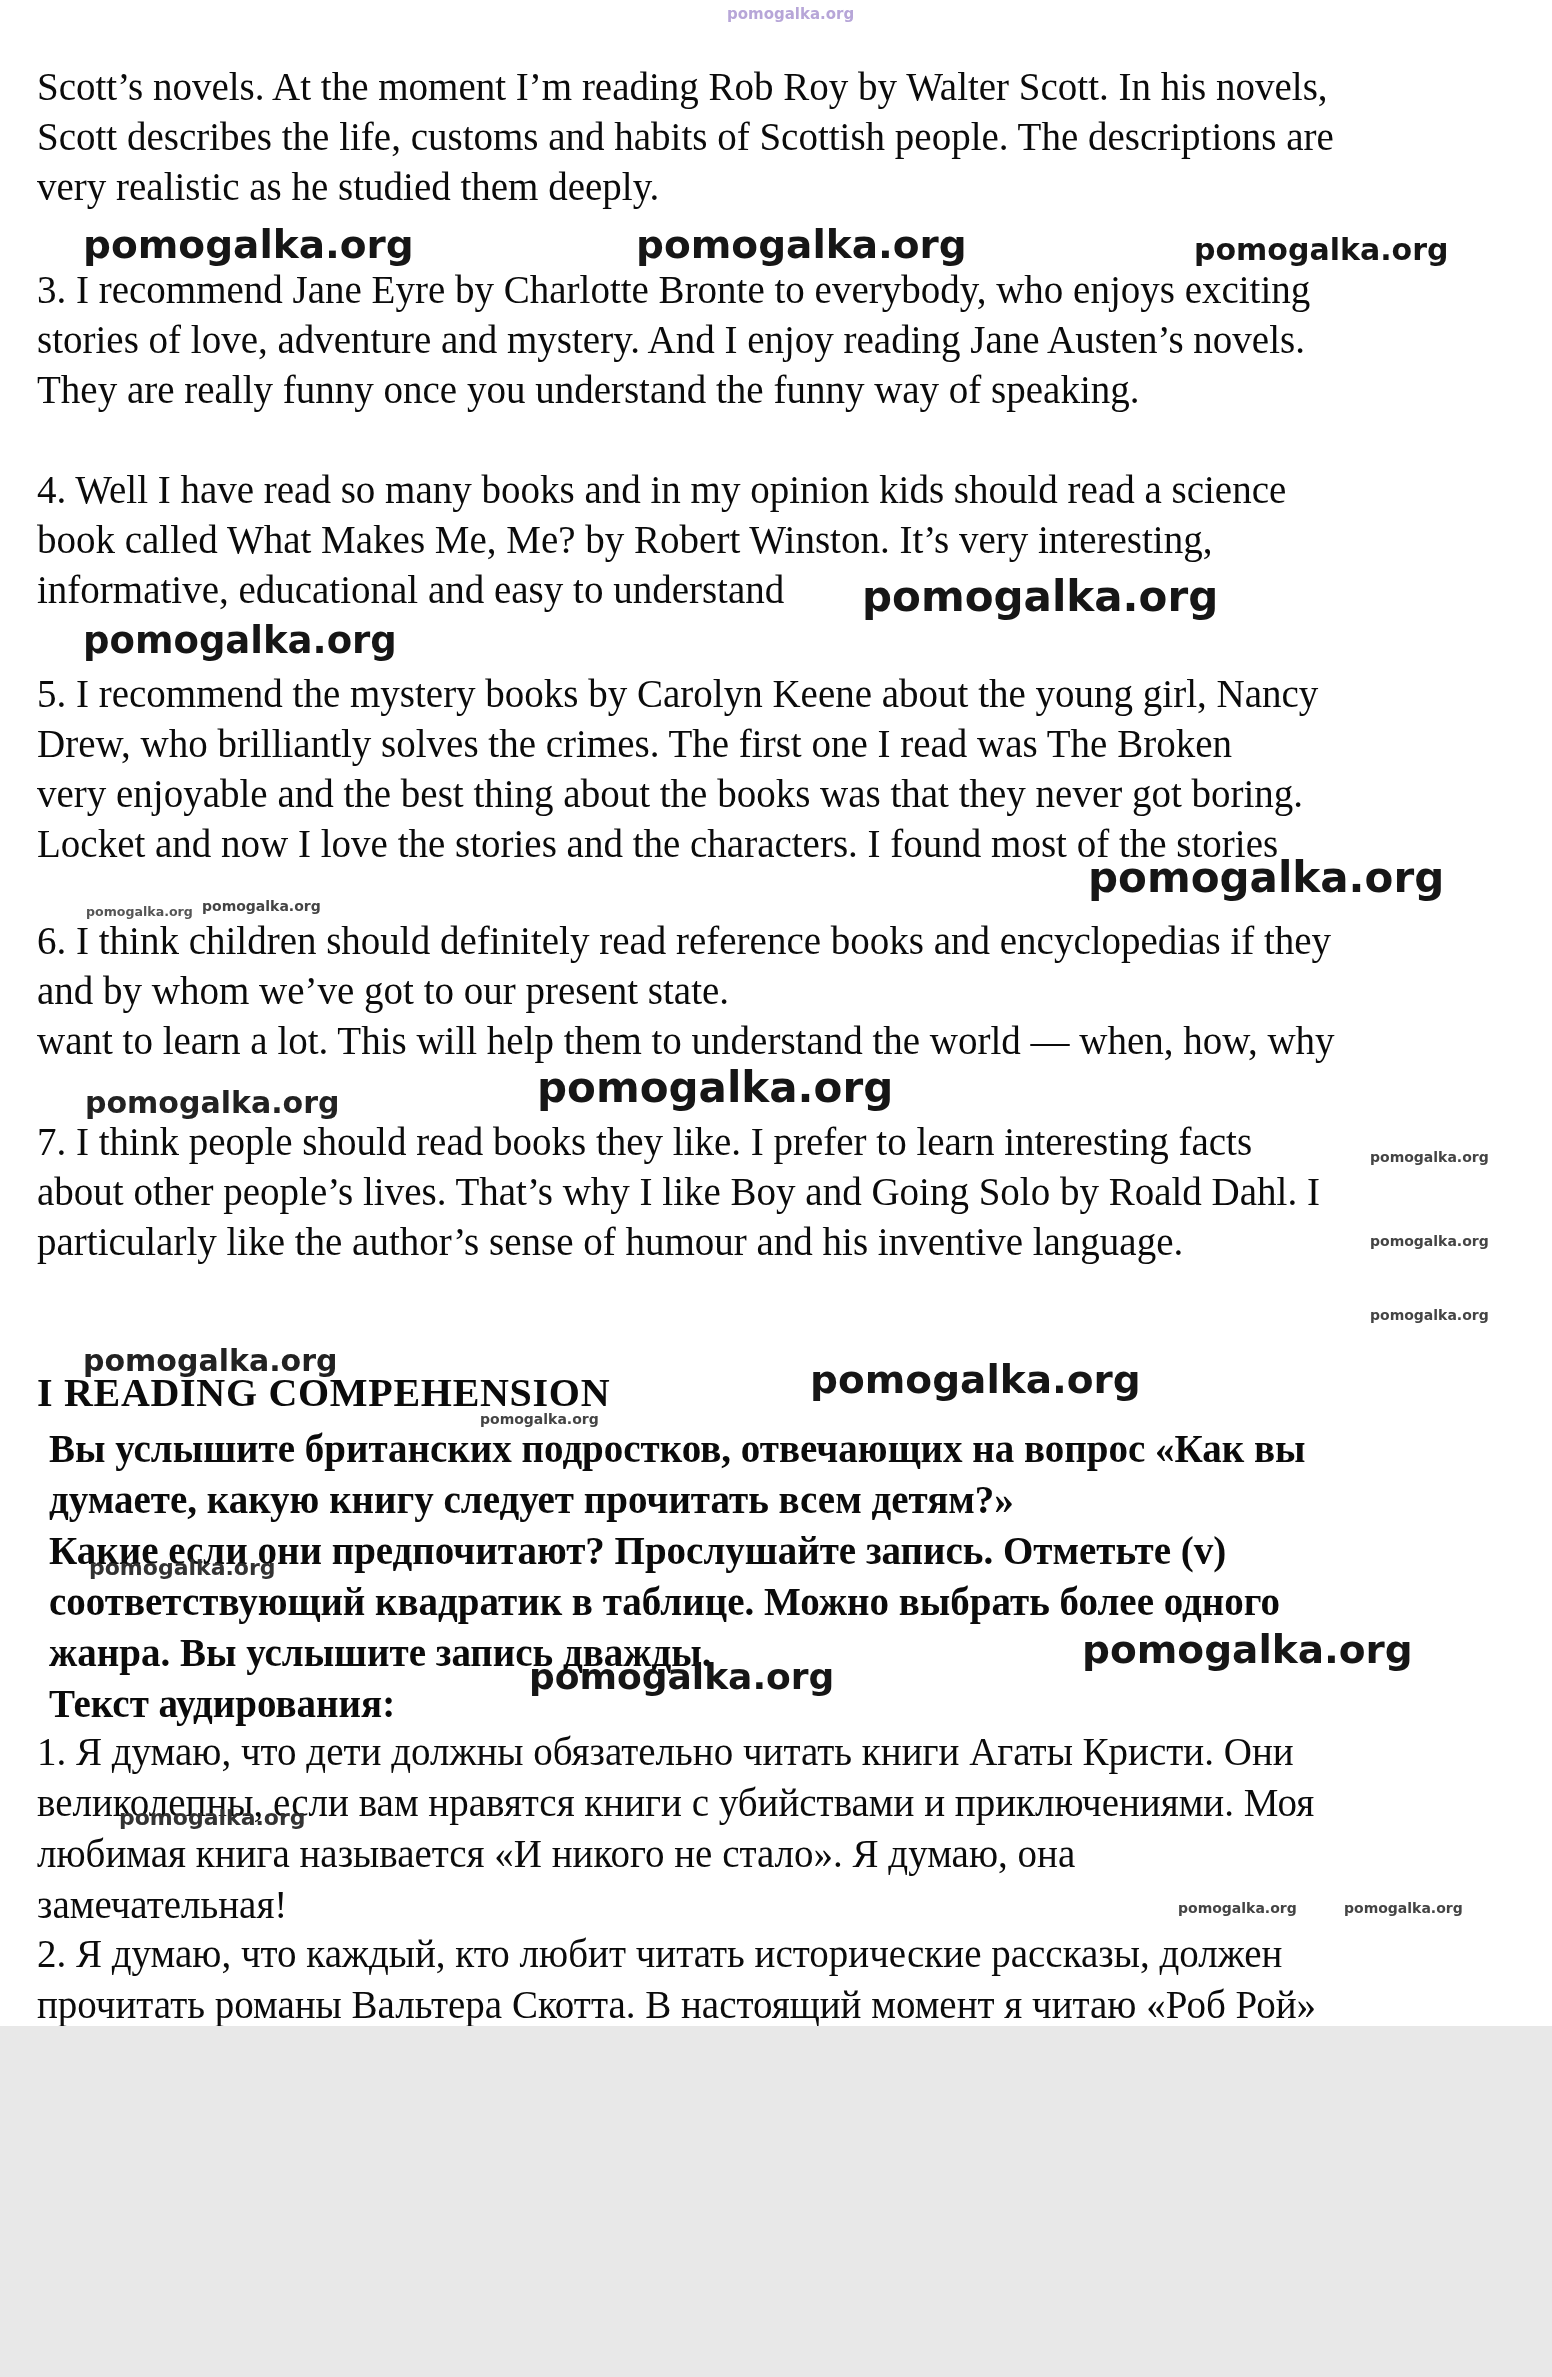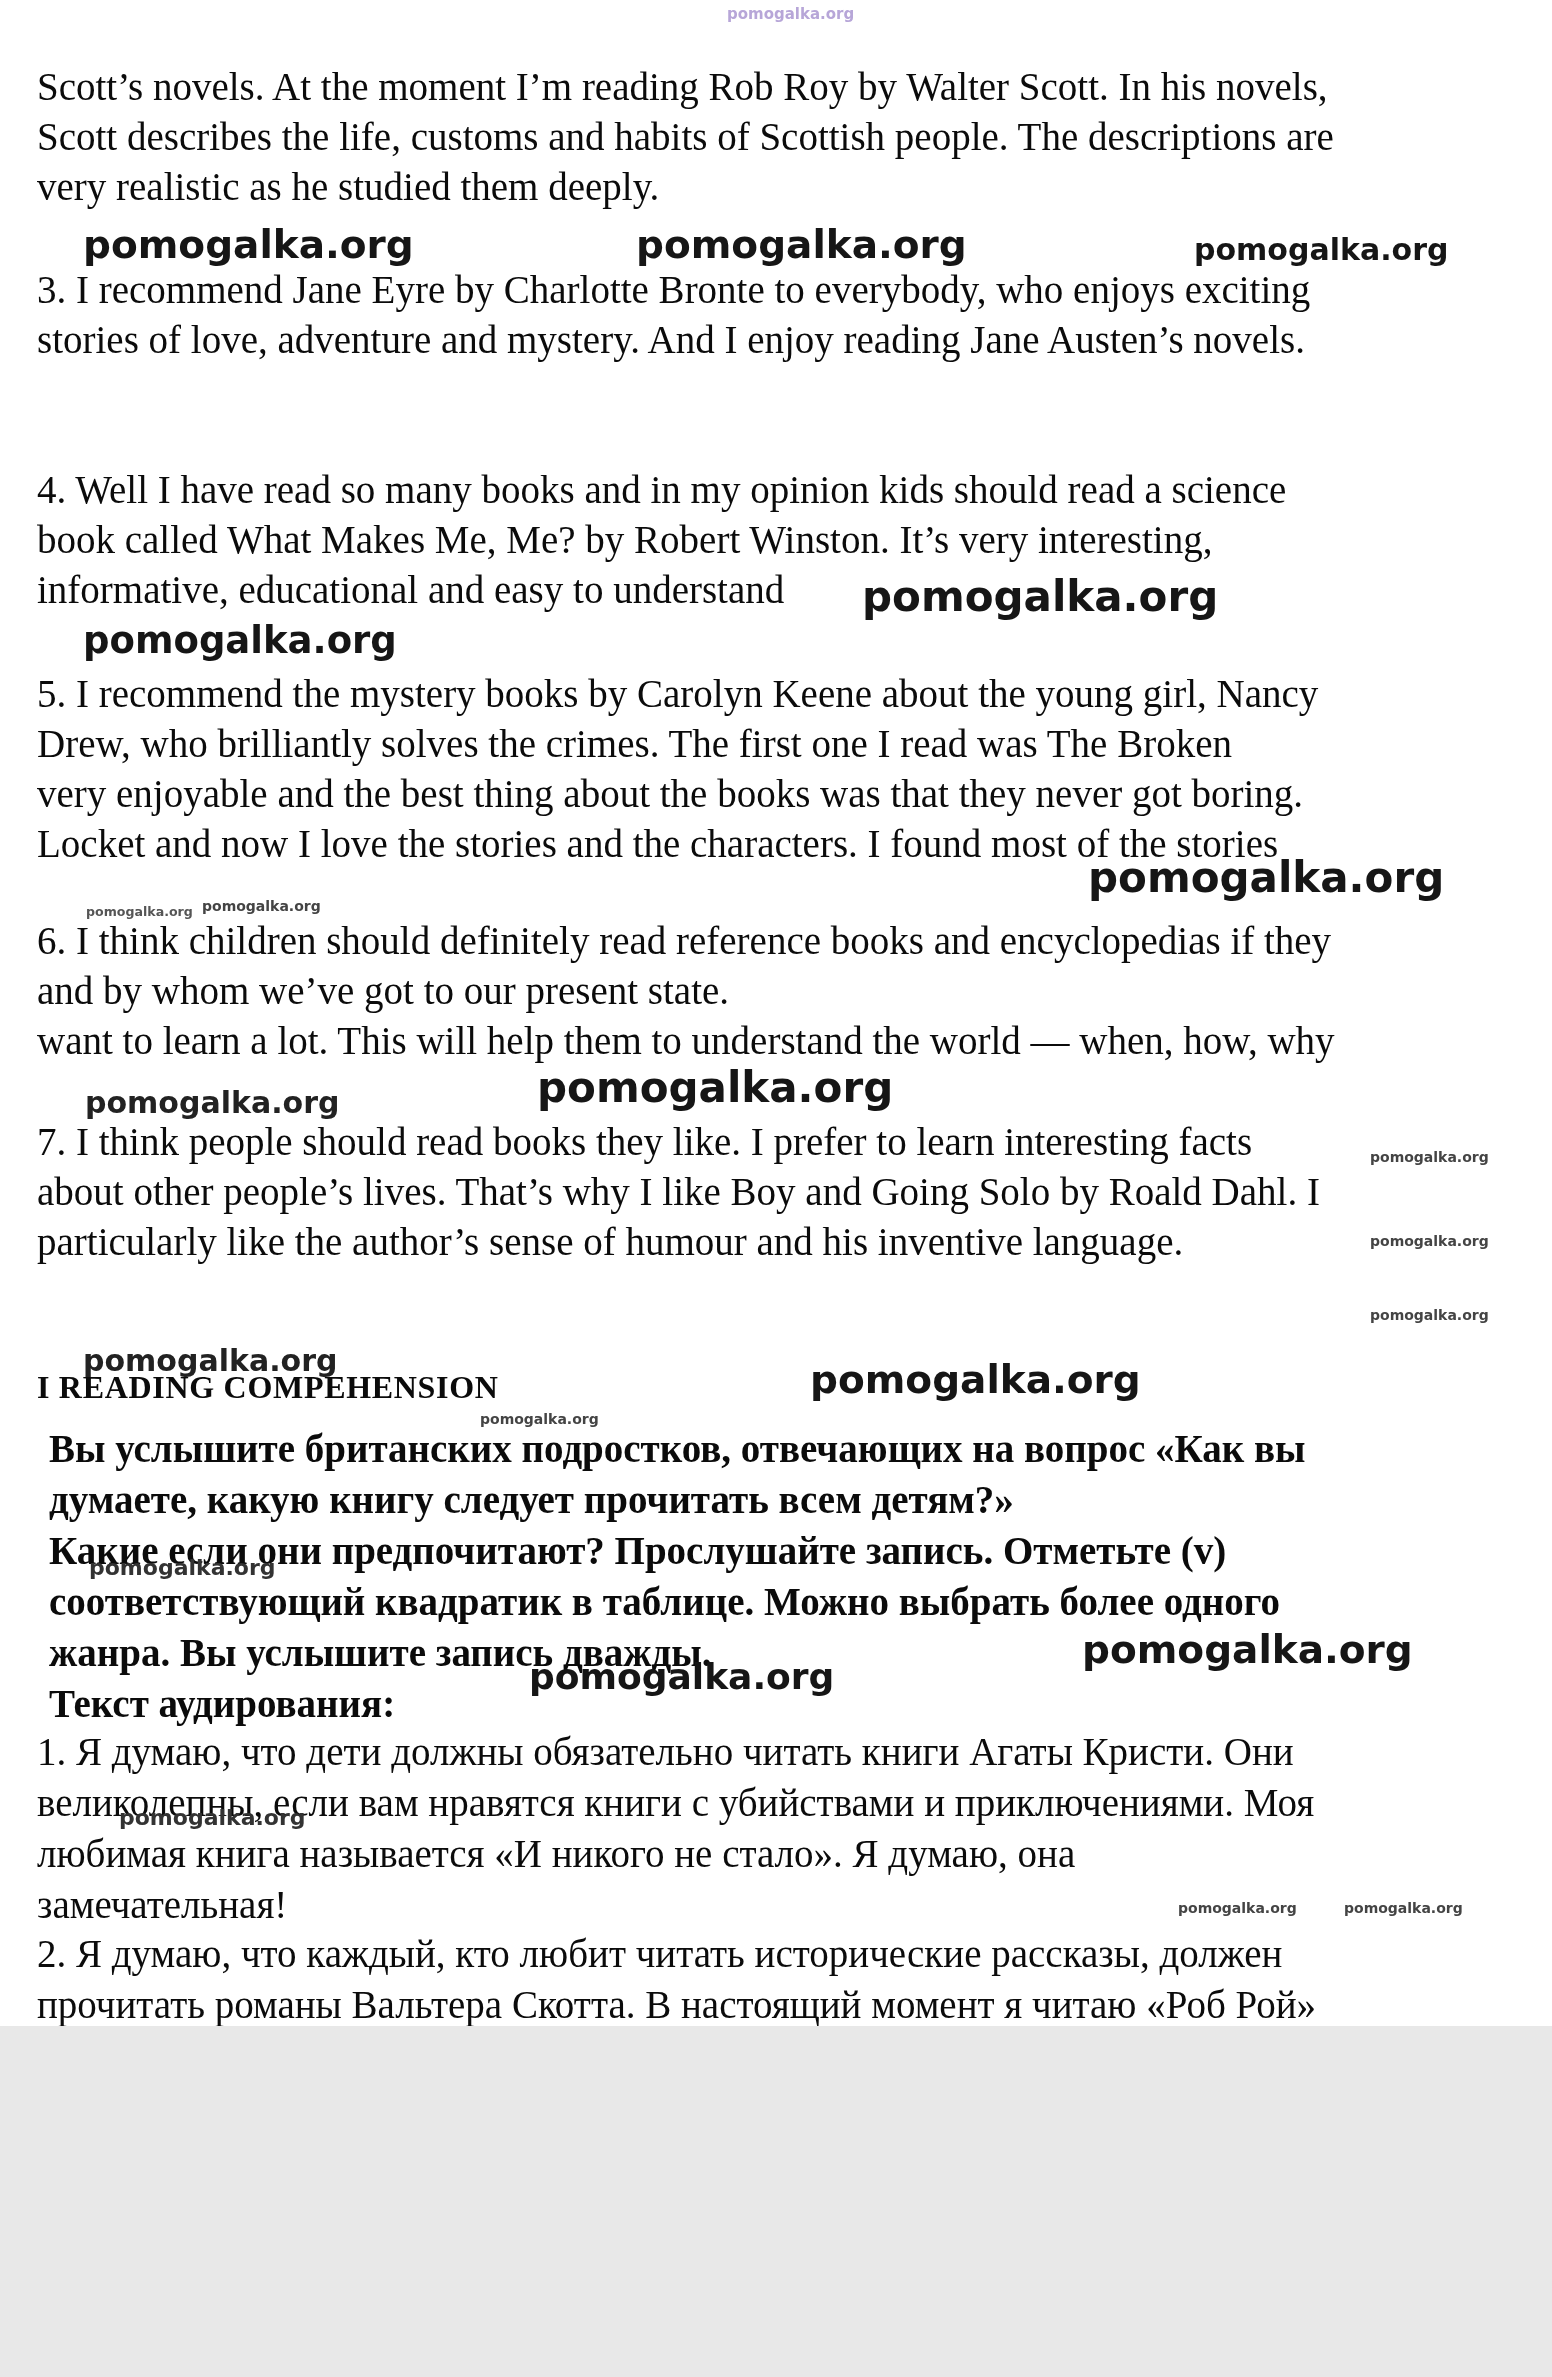--- a/index.html
+++ b/index.html
@@ -19,21 +19,21 @@
     font-size: 39px;
     line-height: 50px;
   }
   .para.ru { line-height: 51px; }
   .para.bold { font-weight: 700; margin-left: 12px; }
   .tl { white-space: nowrap; }
   .heading {
     position: absolute;
     left: 37px;
     margin: 0;
-    font-size: 32px;
+    font-size: 40px;
     font-weight: 700;
     letter-spacing: 0.7px;
     font-family: "Liberation Serif", "DejaVu Serif", serif;
   }
   .wm-layer {
     position: absolute;
     inset: 0;
     z-index: 5;
   }
   .wm {
@@ -81,20 +81,21 @@
 
   <div class="para en" style="top:62px">
       <div class="tl">Scott’s novels. At the moment I’m reading Rob Roy by Walter Scott. In his novels,</div>
       <div class="tl">Scott describes the life, customs and habits of Scottish people. The descriptions are</div>
       <div class="tl">very realistic as he studied them deeply.</div>
     </div>
 
   <div class="para en" style="top:265px">
       <div class="tl">3. I recommend Jane Eyre by Charlotte Bronte to everybody, who enjoys exciting</div>
       <div class="tl">stories of love, adventure and mystery. And I enjoy reading Jane Austen’s novels.</div>
+      <div class="tl">They are really funny once you understand the funny way of speaking.</div>
     </div>
 
   <div class="para en" style="top:465px">
       <div class="tl">4. Well I have read so many books and in my opinion kids should read a science</div>
       <div class="tl">book called What Makes Me, Me? by Robert Winston. It’s very interesting,</div>
       <div class="tl">informative, educational and easy to understand</div>
     </div>
 
   <div class="para en" style="top:669px">
       <div class="tl">5. I recommend the mystery books by Carolyn Keene about the young girl, Nancy</div>

